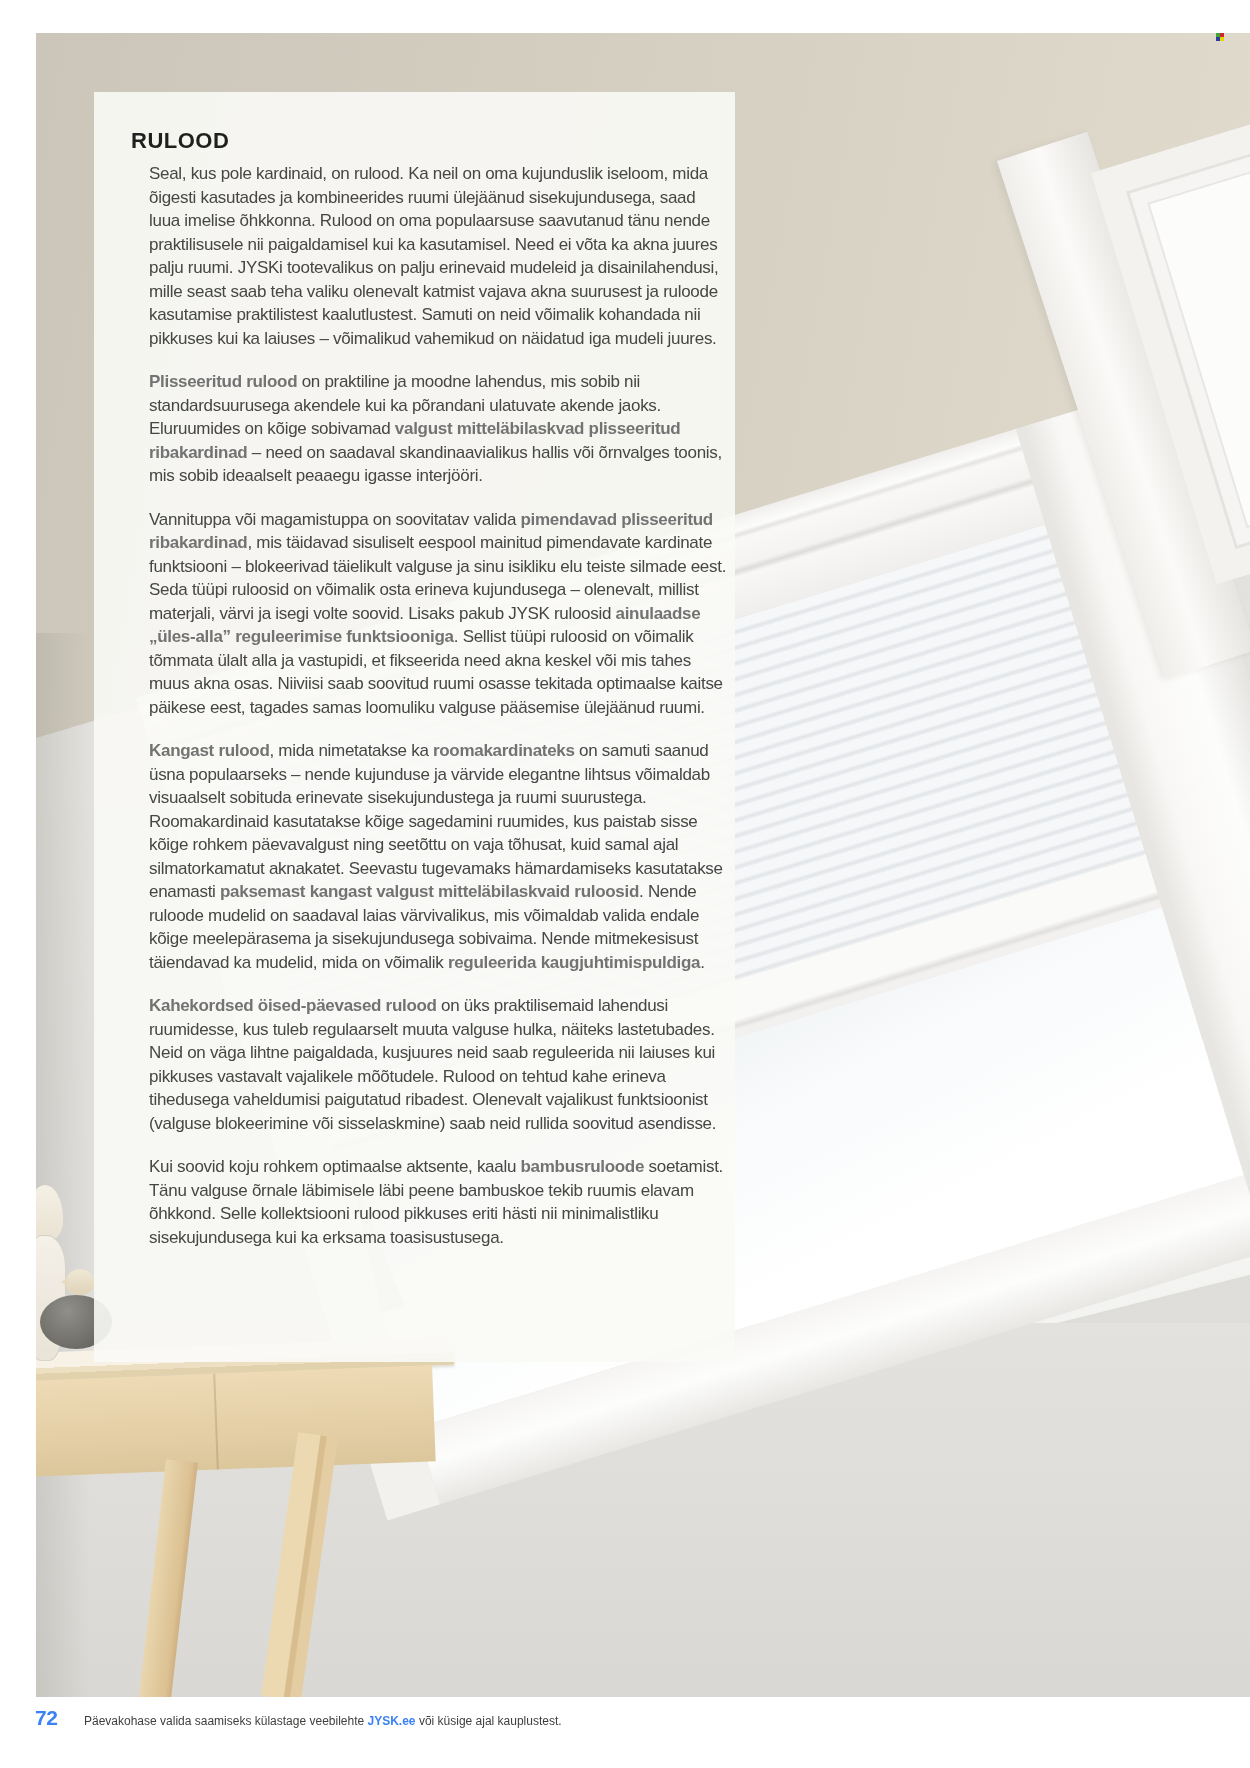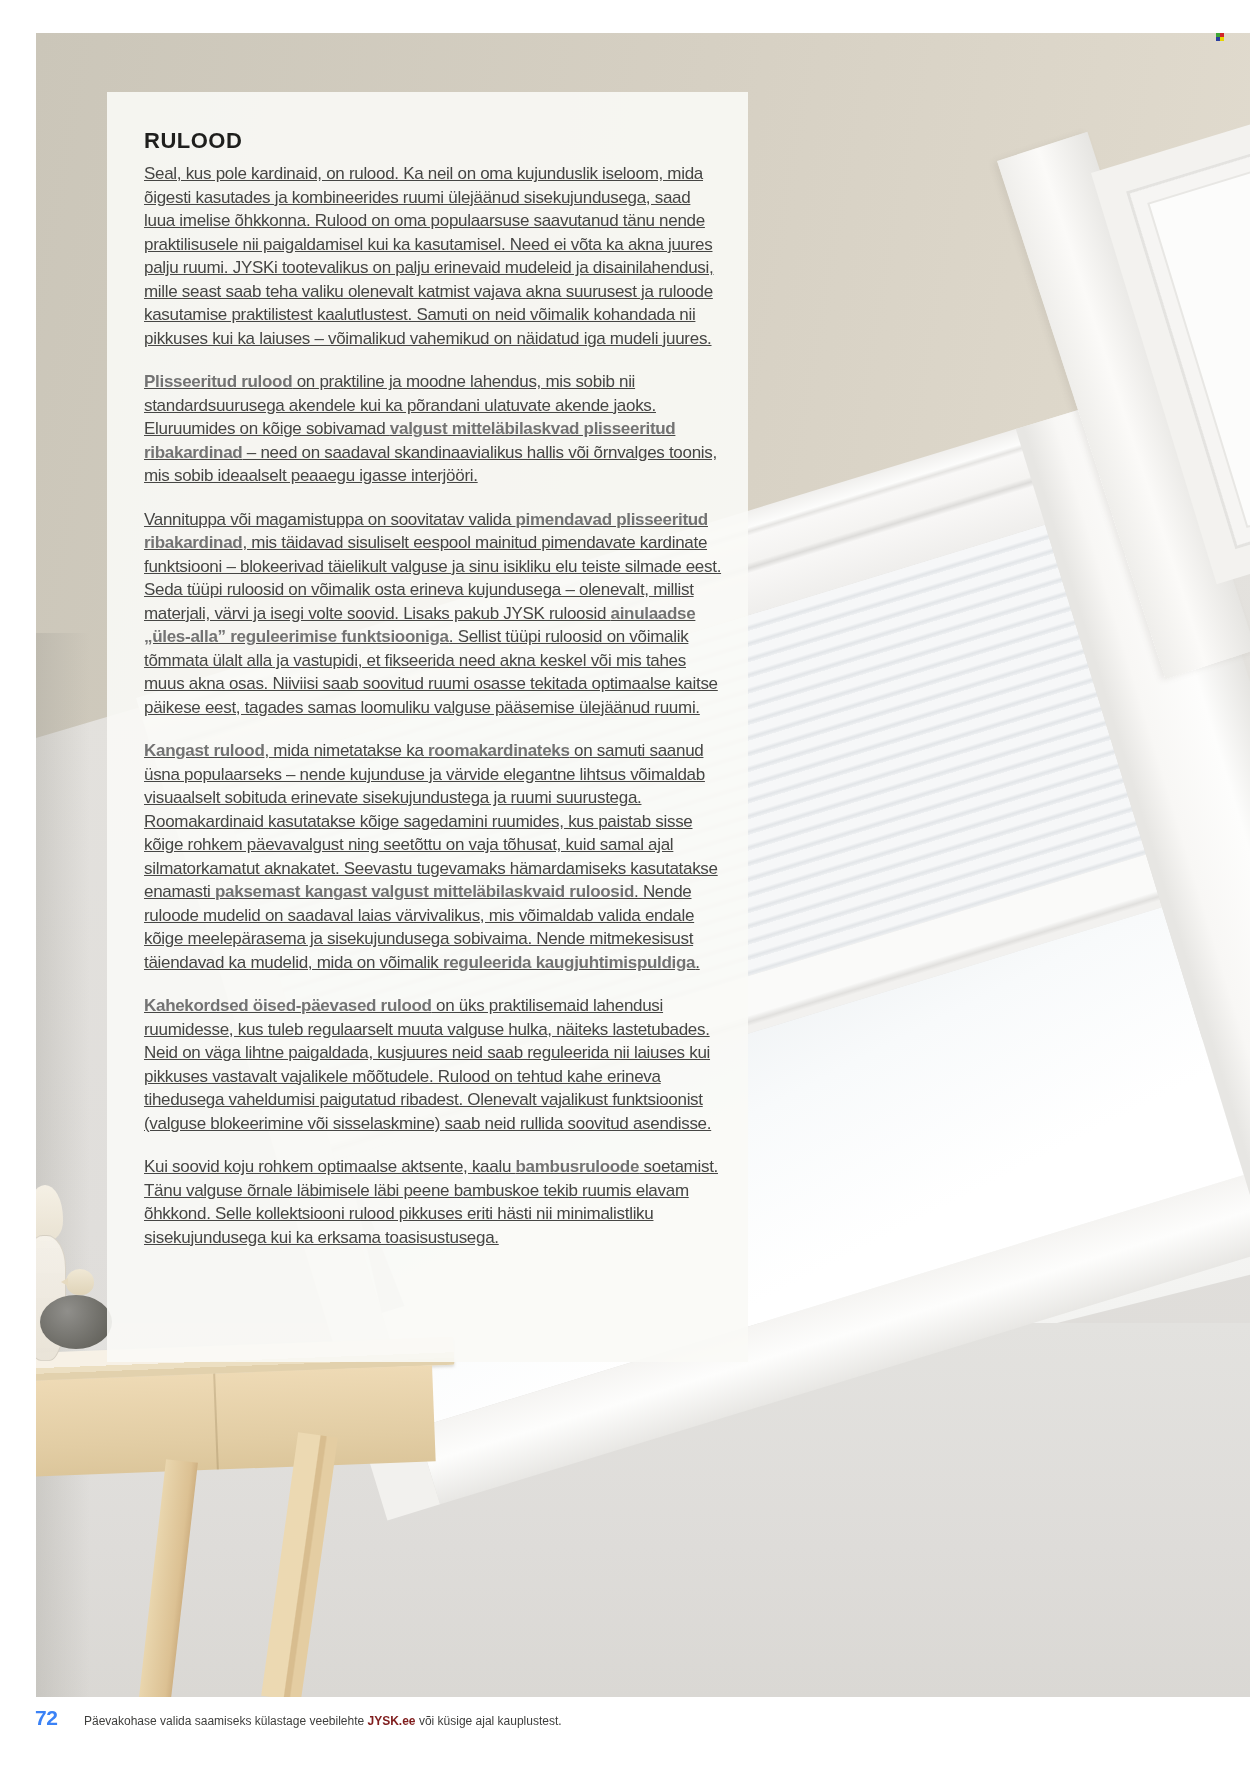--- a/index.html
+++ b/index.html
@@ -71,36 +71,36 @@
     background:linear-gradient(180deg,rgba(246,242,234,.95),rgba(233,227,215,.97));
     border:1px solid rgba(200,194,180,.6);box-sizing:border-box;}
   .stone{position:absolute;left:4px;top:1262px;width:72px;height:54px;border-radius:50%;
     background:radial-gradient(circle at 38% 30%,#908f8b,#6c6b65 65%,#595850);}
   .bird{position:absolute;left:30px;top:1236px;width:28px;height:26px;
     border-radius:50% 50% 46% 46%;
     background:linear-gradient(180deg,#f0e8d5,#dfd3b8);}
   .bird-beak{position:absolute;left:-5px;top:9px;width:0;height:0;
     border-right:7px solid #e6dac0;border-top:4px solid transparent;border-bottom:4px solid transparent;}
   
-  .overlay-panel{position:absolute;left:71px;top:59px;width:641px;height:1270px;
+  .overlay-panel{position:absolute;left:58px;top:59px;width:641px;height:1270px;
     background:rgba(250,249,246,0.9);box-sizing:border-box;padding:36px 26px 0 37px;}
   .overlay-panel h1{font-size:22px;font-weight:bold;color:#1f1f1d;letter-spacing:.5px;
     margin:0 0 9px 0;line-height:1.15;}
-  .overlay-panel p{margin:0 0 20px 0;width:578px;font-size:17px;line-height:23.5px;
-    color:#464644;letter-spacing:-0.3px;text-decoration:underline;}
+  .overlay-panel p{margin:0 0 20px 18px;width:578px;font-size:17px;line-height:23.5px;
+    color:#464644;letter-spacing:-0.3px;}
   .overlay-panel p .b{font-weight:bold;color:#737373;}
   
   .regmark{position:absolute;left:1216px;top:33px;width:8px;height:8px;
     display:grid;grid-template-columns:4px 4px;grid-template-rows:4px 4px;}
   .regmark span{width:4px;height:4px;display:block;}
   
   .pagenum{position:absolute;left:35px;top:1706px;font-size:21px;font-weight:bold;
     color:#3b82f6;letter-spacing:-0.5px;}
   .footnote{position:absolute;left:84px;top:1714px;font-size:12px;color:#3e3e3c;margin:0;}
-  .footnote .b{font-weight:bold;color:#7f1d1d;}
+  .footnote .b{font-weight:bold;color:#3b82f6;}
 </style>
 </head>
 <body>
 
 <div class="page">
 
   <div class="photo">
     <div class="wall"></div>
     <div class="ceiling"></div>
     <div class="sill-light"></div>

